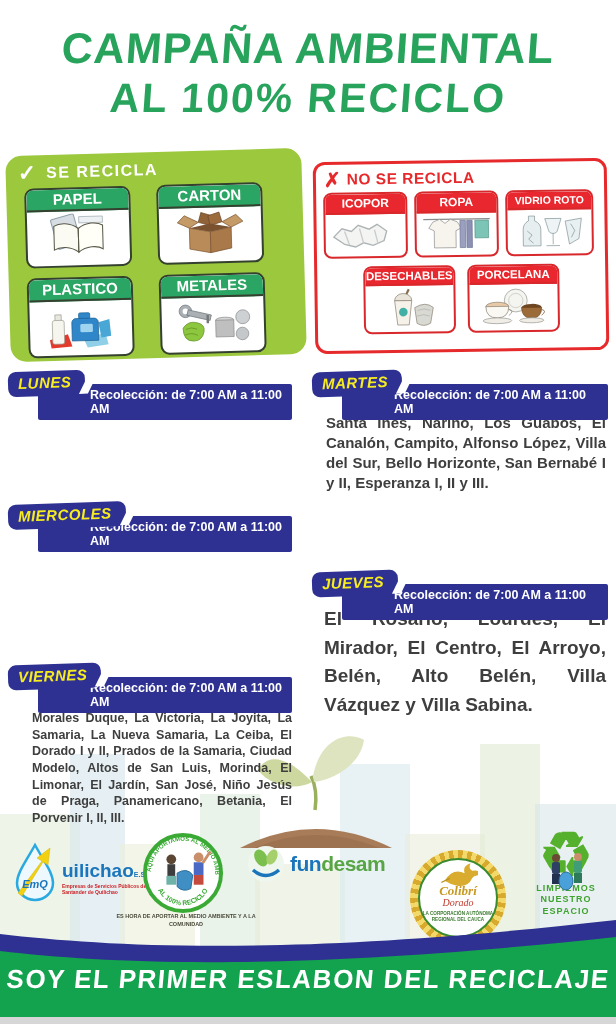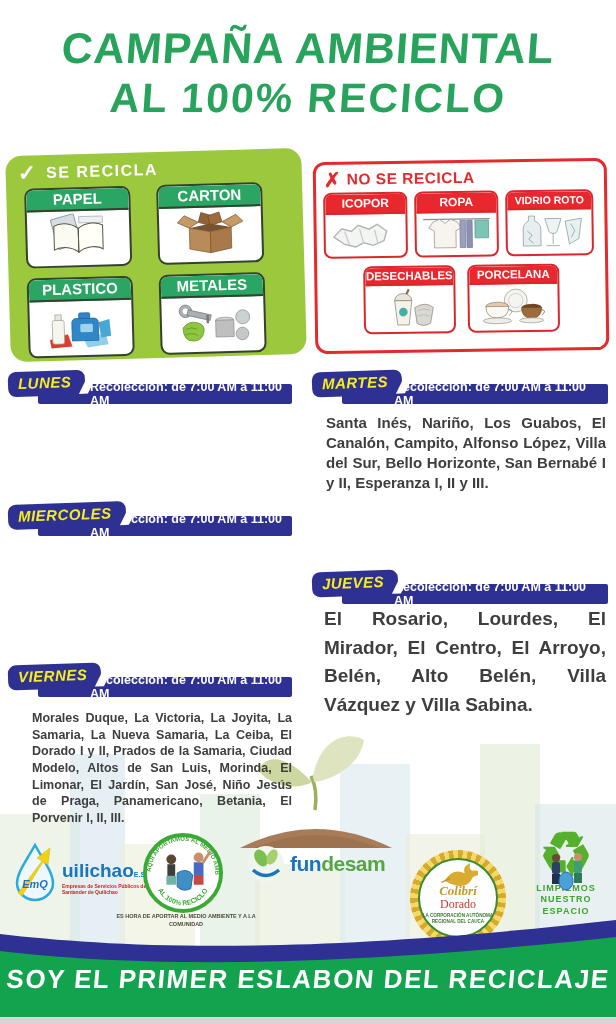--- a/index.html
+++ b/index.html
@@ -32,21 +32,21 @@
   .nr-row1{display:flex;gap:7px;margin:1px 0 0 7px;}
   .nr-row2{display:flex;gap:12px;margin:8px 0 0 46px;}
   .rcard{border:2px solid #d8282c;border-radius:8px;overflow:hidden;background:#fff;box-sizing:border-box;}
   .rcard .hd{background:#e8282e;color:#fff;font-weight:bold;text-align:center;padding:2px 0;
              border-bottom:2px solid #d8282c;}
   .rcard .bd{display:flex;align-items:center;justify-content:center;}
 
   
   .day{position:absolute;z-index:2;}
   .banner{position:relative;height:34px;}
-  .bar{position:absolute;left:30px;right:0;top:13px;height:20px;background:#2e3192;color:#fff;
+  .bar{position:absolute;left:30px;right:0;top:13px;height:36px;background:#2e3192;color:#fff;
        font-size:12.5px;font-weight:bold;display:flex;align-items:center;justify-content:center;
        padding-left:52px;border-radius:2px;}
   .tab{position:absolute;left:0;top:0;z-index:2;background:#2e3192;color:#f7ec1f;font-style:italic;
        font-weight:bold;font-size:15px;letter-spacing:.5px;padding:3px 14px 5px 10px;border-radius:8px;
        transform:rotate(-2deg);}
   .tab::after{content:"";position:absolute;right:-6px;bottom:1px;width:9px;height:13px;background:#fff;
        transform:skewX(-28deg);}
   .areas{color:#3e3e3e;font-weight:bold;text-align:justify;margin:0;}
 
   
@@ -67,21 +67,21 @@
   #logo-fundesam{left:246px;top:844px;display:flex;align-items:center;gap:4px;}
   .fn-name{font-size:21px;font-weight:bold;letter-spacing:-.5px;}
   .fn-b{color:#1b75bb;}
   .fn-g{color:#58a546;}
   #logo-colibri{left:410px;top:850px;width:96px;height:96px;border-radius:50%;
      background:repeating-conic-gradient(#d7a92c 0 6deg,#f3d969 6deg 12deg);}
   .col-inner{position:absolute;left:8px;top:8px;right:8px;bottom:8px;border-radius:50%;background:#fff;
      border:2px solid #3a8a2e;box-sizing:border-box;display:flex;flex-direction:column;align-items:center;}
   .col-name{font-family:"Liberation Serif",serif;font-style:italic;font-weight:bold;font-size:13px;
      color:#c79a22;line-height:1;margin-top:-6px;}
-  .col-sub{font-family:"Liberation Serif",serif;font-size:12px;color:#c0392b;line-height:1.2;}
+  .col-sub{font-family:"Liberation Serif",serif;font-style:italic;font-size:10px;color:#c0392b;line-height:1.2;}
   .col-org{font-size:4.6px;font-weight:bold;color:#3a7a2e;text-align:center;line-height:1.3;margin-top:2px;}
   #logo-limpiemos{left:520px;top:826px;width:92px;text-align:center;}
   .recycle-glyph{font-size:60px;line-height:.95;color:#55b02e;font-weight:bold;display:block;}
   .limp-people{position:absolute;left:24px;top:26px;}
   .limp-text{font-size:9px;font-weight:bold;color:#3fa32f;letter-spacing:1px;line-height:1.25;}
 
   
   .wave{position:absolute;left:0;top:914px;z-index:3;}
   .slogan{position:absolute;left:0;top:964px;width:616px;text-align:center;z-index:4;color:#fff;
           font-size:26px;font-weight:bold;letter-spacing:1.5px;transform:skewX(-5deg);}

